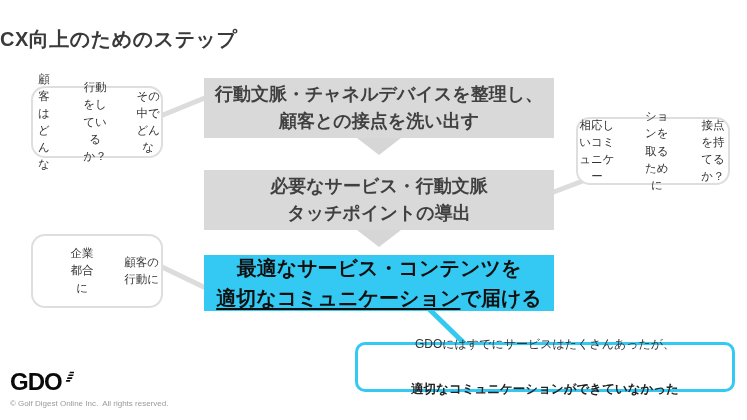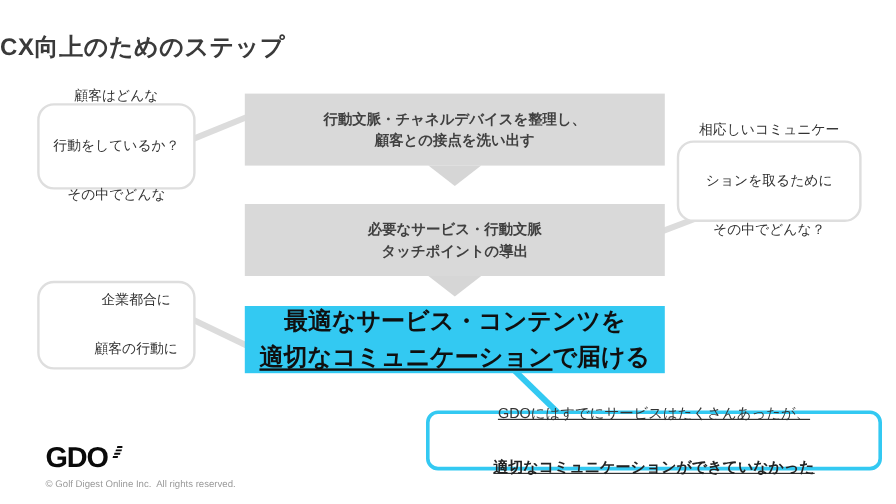--- a/index.html
+++ b/index.html
@@ -20,48 +20,48 @@
     font-size:20px;font-weight:700;color:#3a3a3a;letter-spacing:.5px;
   }
   .connectors{position:absolute;top:0;left:0;width:747px;height:420px;}
   .conn{stroke-width:5;fill:none;}
   .conn.gray{stroke:var(--line-gray);}
   .conn.blue{stroke:var(--accent-blue);}
   .box{
     position:absolute;left:204px;width:350px;
     background:var(--box-gray);color:#404040;
     display:flex;flex-direction:column;align-items:center;justify-content:center;
-    text-align:center;font-size:12px;font-weight:700;line-height:1.5;
+    text-align:center;font-size:18px;font-weight:700;line-height:1.5;
   }
   .box1{top:78px;height:60px;}
   .box2{top:170px;height:60px;}
   .box3{top:255px;height:56px;background:var(--accent-blue);color:#101010;font-size:20px;}
   .tri{
     position:absolute;left:50%;top:100%;transform:translateX(-50%);
     width:0;height:0;
     border-left:22px solid transparent;border-right:22px solid transparent;
     border-top:17px solid var(--tri-gray);
   }
   .u{text-decoration:underline;text-decoration-thickness:1.5px;text-underline-offset:3px;}
   .bubble{
     position:absolute;background:#fff;border:2px solid #dedede;border-radius:14px;
-    display:flex;flex-direction:column;align-items:center;justify-content:center;
+    display:flex;flex-direction:row;align-items:center;justify-content:center;
     text-align:center;font-size:11.5px;color:#333;line-height:1.48;gap:24px;
   }
   .bubble-left-top{left:31px;top:86px;width:132px;height:72px;}
-  .bubble-right{left:564px;top:117px;width:154px;height:68px;align-items:center;}
+  .bubble-right{left:576px;top:117px;width:154px;height:68px;align-items:center;}
   .bubble-left-bottom{left:31px;top:234px;width:132px;height:74px;padding-left:33px;}
   .bubble-bottom{
     position:absolute;left:355px;top:342px;width:380px;height:50px;
     background:#fff;border:3px solid var(--accent-blue);border-radius:10px;
     display:flex;flex-direction:column;align-items:center;justify-content:center;
-    text-align:center;font-size:12px;color:#333;line-height:1.5;text-decoration:underline;
+    text-align:center;font-size:12px;color:#333;line-height:1.5;
   }
   .bubble-bottom .bold-line{font-weight:700;font-size:12.5px;color:#222;margin-top:27px;}
-  .footer{position:absolute;left:10px;top:370px;margin-left:28px;}
+  .footer{position:absolute;left:10px;top:370px;}
   .logo{
     font-size:24px;font-weight:800;color:#0a0a0a;letter-spacing:-1px;
     display:inline-flex;align-items:flex-start;line-height:1;
   }
   .flag{margin-left:1px;margin-top:1px;}
   .copyright{margin-top:5px;font-size:8px;color:#9a9a9a;white-space:pre;}
 </style>
 </head>
 <body>
 
@@ -95,21 +95,21 @@
 
   <div class="bubble bubble-left-top">
     <div>顧客はどんな</div>
     <div>行動をしているか？</div>
     <div>その中でどんな</div>
   </div>
 
   <div class="bubble bubble-right">
     <div>相応しいコミュニケー</div>
     <div>ションを取るために</div>
-    <div>その中でどんな？</div>
+    <div>接点を持てるか？</div>
   </div>
 
   <div class="bubble bubble-left-bottom">
     <div>企業都合に</div>
     <div>顧客の行動に</div>
   </div>
 
   <div class="bubble-bottom">
     <div>GDOにはすでにサービスはたくさんあったが、</div>
     <div class="bold-line">適切なコミュニケーションができていなかった</div>

